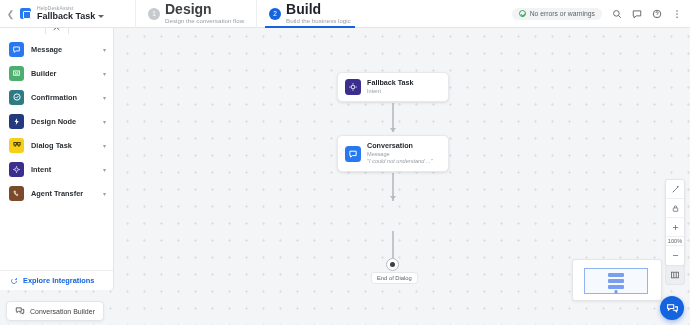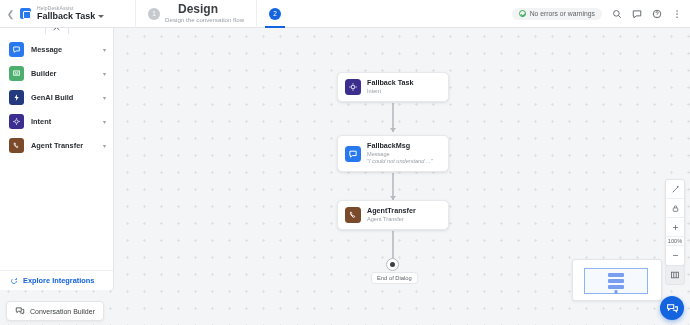--- a/index.html
+++ b/index.html
@@ -49,21 +49,21 @@
     width: 12px; height: 12px; border-radius: 50%; flex: none;
     display: flex; align-items: center; justify-content: center;
     font-size: 6.5px; color: #fff; background: #c6cacf;
   }
   .step.active .step-num { background: #1464e0; }
   .step.active::after {
     content: ""; position: absolute; left: 8px; right: 8px; bottom: 0;
     height: 2px; background: #1464e0;
   }
   .step-txt { line-height: 1.12; }
-  .step-lbl { font-size: 12px; font-weight: bold; color: #3c4043; margin-left: 13px; }
+  .step-lbl { font-size: 14px; font-weight: bold; color: #3c4043; }
   .step.active .step-lbl { color: #1f2329; }
   .step-desc { font-size: 6.2px; color: #9aa0a6; margin-top: .5px; }
 
   .hdr-right {
     margin-left: auto; display: flex; align-items: center;
     gap: 10px; padding-right: 8px;
   }
   .status-pill {
     display: flex; align-items: center; gap: 4px; background: #f1f3f4;
     border-radius: 9px; padding: 2.5px 7px; font-size: 6.8px; color: #5f6368;
@@ -238,20 +238,24 @@
     <div class="steps">
       <div class="step">
         <div class="step-num">1</div>
         <div class="step-txt">
           <div class="step-lbl">Design</div>
           <div class="step-desc">Design the conversation flow</div>
         </div>
       </div>
       <div class="step active">
         <div class="step-num">2</div>
+        <div class="step-txt">
+          <div class="step-lbl">Build</div>
+          <div class="step-desc">Build the business logic</div>
+        </div>
       </div>
     </div>
 
     <div class="hdr-right">
       <div class="status-pill">
         <span class="ok-dot"></span>
         <span>No errors or warnings</span>
       </div>
       <div class="hicon">
         <svg width="10" height="10" viewBox="0 0 16 16" fill="none" stroke="currentColor" stroke-width="1.5">
@@ -305,33 +309,54 @@
         <div class="sb-ic" style="background:#4caf6d">
           <svg width="9" height="9" viewBox="0 0 16 16" fill="none" stroke="#fff" stroke-width="1.6">
             <rect x="3" y="3.5" width="10" height="7.5"></rect>
               <path d="M5.5 6.5h2M9 6.5h1.5M5.5 8.7h5"></path>
           </svg>
         </div>
         <div class="sb-lbl">Builder</div>
         <div class="sb-chev">▾</div>
       </div>
 
+      <div class="sb-item">
+        <div class="sb-ic" style="background:#2f7b85">
+          <svg width="10" height="10" viewBox="0 0 16 16" fill="none" stroke="#fff" stroke-width="1.5">
+            <circle cx="8" cy="8" r="5"></circle>
+              <path d="M5.7 8.1l1.6 1.6 3-3.4"></path>
+          </svg>
+        </div>
+        <div class="sb-lbl">Confirmation</div>
+        <div class="sb-chev">▾</div>
+      </div>
 
 
       <div class="sb-item">
         <div class="sb-ic" style="background:#243a7e">
           <svg width="9" height="9" viewBox="0 0 16 16" fill="#fff">
             <path d="M9 2L4.5 9h3l-.8 5L12 7H8.8z"></path>
           </svg>
         </div>
-        <div class="sb-lbl">GenAI Build</div>
-        <div class="sb-chev">▾</div>
-      </div>
-
-
+        <div class="sb-lbl">Design Node</div>
+        <div class="sb-chev">▾</div>
+      </div>
+
+
+      <div class="sb-item">
+        <div class="sb-ic" style="background:#f5d017">
+          <svg width="10" height="10" viewBox="0 0 16 16" fill="none" stroke="#3c3000" stroke-width="1.5">
+            <rect x="3" y="4" width="4" height="4"></rect>
+              <rect x="9" y="4" width="4" height="4"></rect>
+            <path d="M5 8v3M11 8v3"></path>
+          </svg>
+        </div>
+        <div class="sb-lbl">Dialog Task</div>
+        <div class="sb-chev">▾</div>
+      </div>
 
       <div class="sb-item">
         <div class="sb-ic" style="background:#3b2e8f">
           <svg width="9" height="9" viewBox="0 0 16 16" fill="none" stroke="#fff" stroke-width="1.4">
             <circle cx="8" cy="8" r="3"></circle>
               <path d="M8 2v1.8M8 12.2V14M2 8h1.8M12.2 8H14"></path>
           </svg>
         </div>
         <div class="sb-lbl">Intent</div>
         <div class="sb-chev">▾</div>
@@ -373,40 +398,29 @@
   <div class="edge" style="left:392px; top:103px; height:29px;"></div>
   <div class="arrow" style="left:389.5px; top:128px;"></div>
 
   <div class="node" style="left:337px; top:135px;">
     <div class="node-ic" style="background:#2878f0">
       <svg width="10" height="10" viewBox="0 0 16 16" fill="none" stroke="#fff" stroke-width="1.6">
         <path d="M3 3.5h10v7H7l-3 2.5v-2.5H3z"></path>
       </svg>
     </div>
     <div class="node-txt">
-      <div class="node-title">FallbackMsg</div>
+      <div class="node-title">Conversation</div>
       <div class="node-sub">Message</div>
       <div class="node-msg">"I could not understand ..."</div>
     </div>
   </div>
 
   <div class="edge" style="left:392px; top:173px; height:28px;"></div>
   <div class="arrow" style="left:389.5px; top:196px;"></div>
 
-  <div class="node" style="left:337px; top:200px;">
-    <div class="node-ic" style="background:#7a4a2b">
-      <svg width="10" height="10" viewBox="0 0 16 16" fill="none" stroke="#fff" stroke-width="1.4">
-        <path d="M4 3.5c-1 1.8 1 6 4.4 8 1.3.8 2.6-.4 2.2-1.3l-1.5-1.3-1.3.7c-1-.7-2-1.8-2.4-2.9l1-.9-.8-2z"></path>
-      </svg>
-    </div>
-    <div class="node-txt">
-      <div class="node-title">AgentTransfer</div>
-      <div class="node-sub">Agent Transfer</div>
-    </div>
-  </div>
 
   <div class="edge" style="left:392px; top:231px; height:29px;"></div>
   <div class="end-dot" style="left:386px; top:258px;"></div>
   <div class="end-lbl" style="left:371px; top:272px;">End of Dialog</div>
 
   <div class="ctrls">
     <div class="ctrl-btn">
       <svg width="9" height="9" viewBox="0 0 16 16" fill="none" stroke="currentColor" stroke-width="1.3">
         <path d="M3 13l9.5-9.5M10.5 3.2L13 2l-1.2 2.5M3.6 12.4l1.2-1.2"></path>
       </svg>

